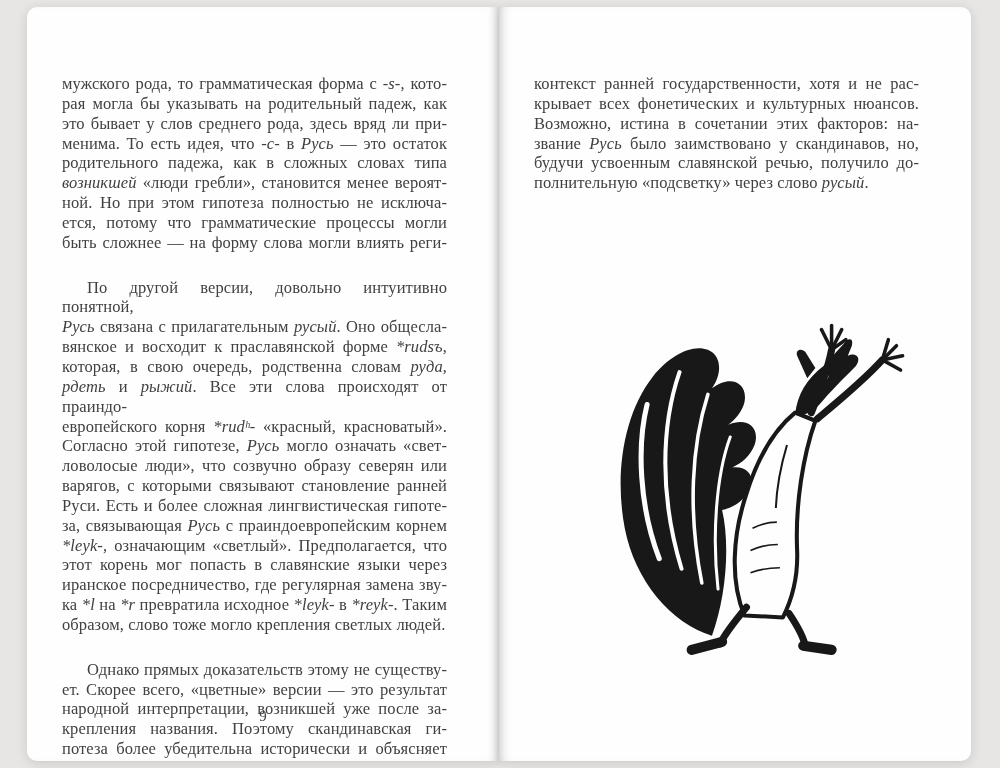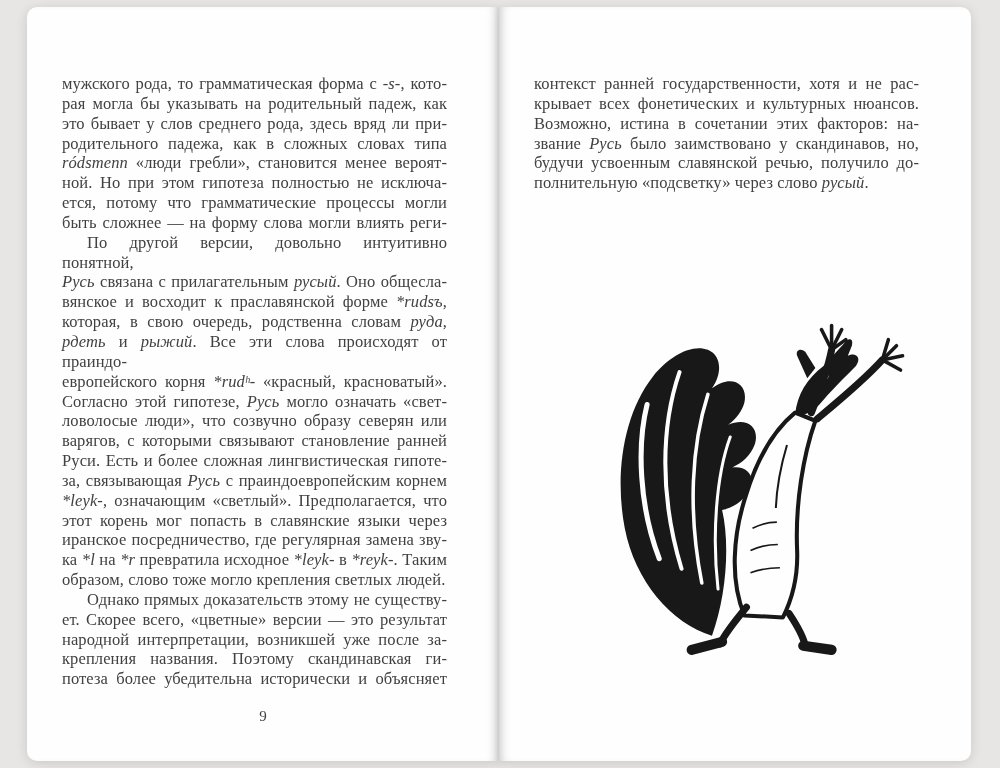--- a/index.html
+++ b/index.html
@@ -44,21 +44,21 @@
     font-size: 16.5px;
     line-height: 19.85px;
     letter-spacing: 0.1px;
   }
   .line {
     text-align: justify;
     text-align-last: justify;
     white-space: normal;
   }
   .line.end  { text-align-last: left; }
-  .line.indent { text-indent: 25px; }
+  .line.indent { text-indent: 25px; margin-top: 25px; }
   .line i { font-style: italic; }
   .page-number {
     position: absolute;
     bottom: 36px;
     left: 0;
     width: 100%;
     text-align: center;
     font-size: 15px;
     color: #414141;
   }
@@ -74,22 +74,23 @@
 </head>
 <body>
 
 <div class="spread">
 
   <div class="page page-left">
     <div class="text-block">
         <div class="line">мужского рода, то грамматическая форма с <i>-s-</i>, кото-</div>
         <div class="line">рая могла бы указывать на родительный падеж, как</div>
         <div class="line">это бывает у слов среднего рода, здесь вряд ли при-</div>
+        <div class="line">менима. То есть идея, что <i>-с-</i> в <i>Русь</i> — это остаток</div>
         <div class="line">родительного падежа, как в сложных словах типа</div>
-        <div class="line"><i>ródsmenn</i> «люди гребли», становится менее вероят-</div>
+        <div class="line"><i>возникшей</i> «люди гребли», становится менее вероят-</div>
         <div class="line">ной. Но при этом гипотеза полностью не исключа-</div>
         <div class="line">ется, потому что грамматические процессы могли</div>
         <div class="line">быть сложнее — на форму слова могли влиять реги-</div>
         <div class="line indent">По другой версии, довольно интуитивно понятной,</div>
         <div class="line"><i>Русь</i> связана с прилагательным <i>русый</i>. Оно общесла-</div>
         <div class="line">вянское и восходит к праславянской форме <i>*rudsъ</i>,</div>
         <div class="line">которая, в свою очередь, родственна словам <i>руда</i>,</div>
         <div class="line"><i>рдеть</i> и <i>рыжий</i>. Все эти слова происходят от праиндо-</div>
         <div class="line">европейского корня <i>*rudʰ-</i> «красный, красноватый».</div>
         <div class="line">Согласно этой гипотезе, <i>Русь</i> могло означать «свет-</div>

